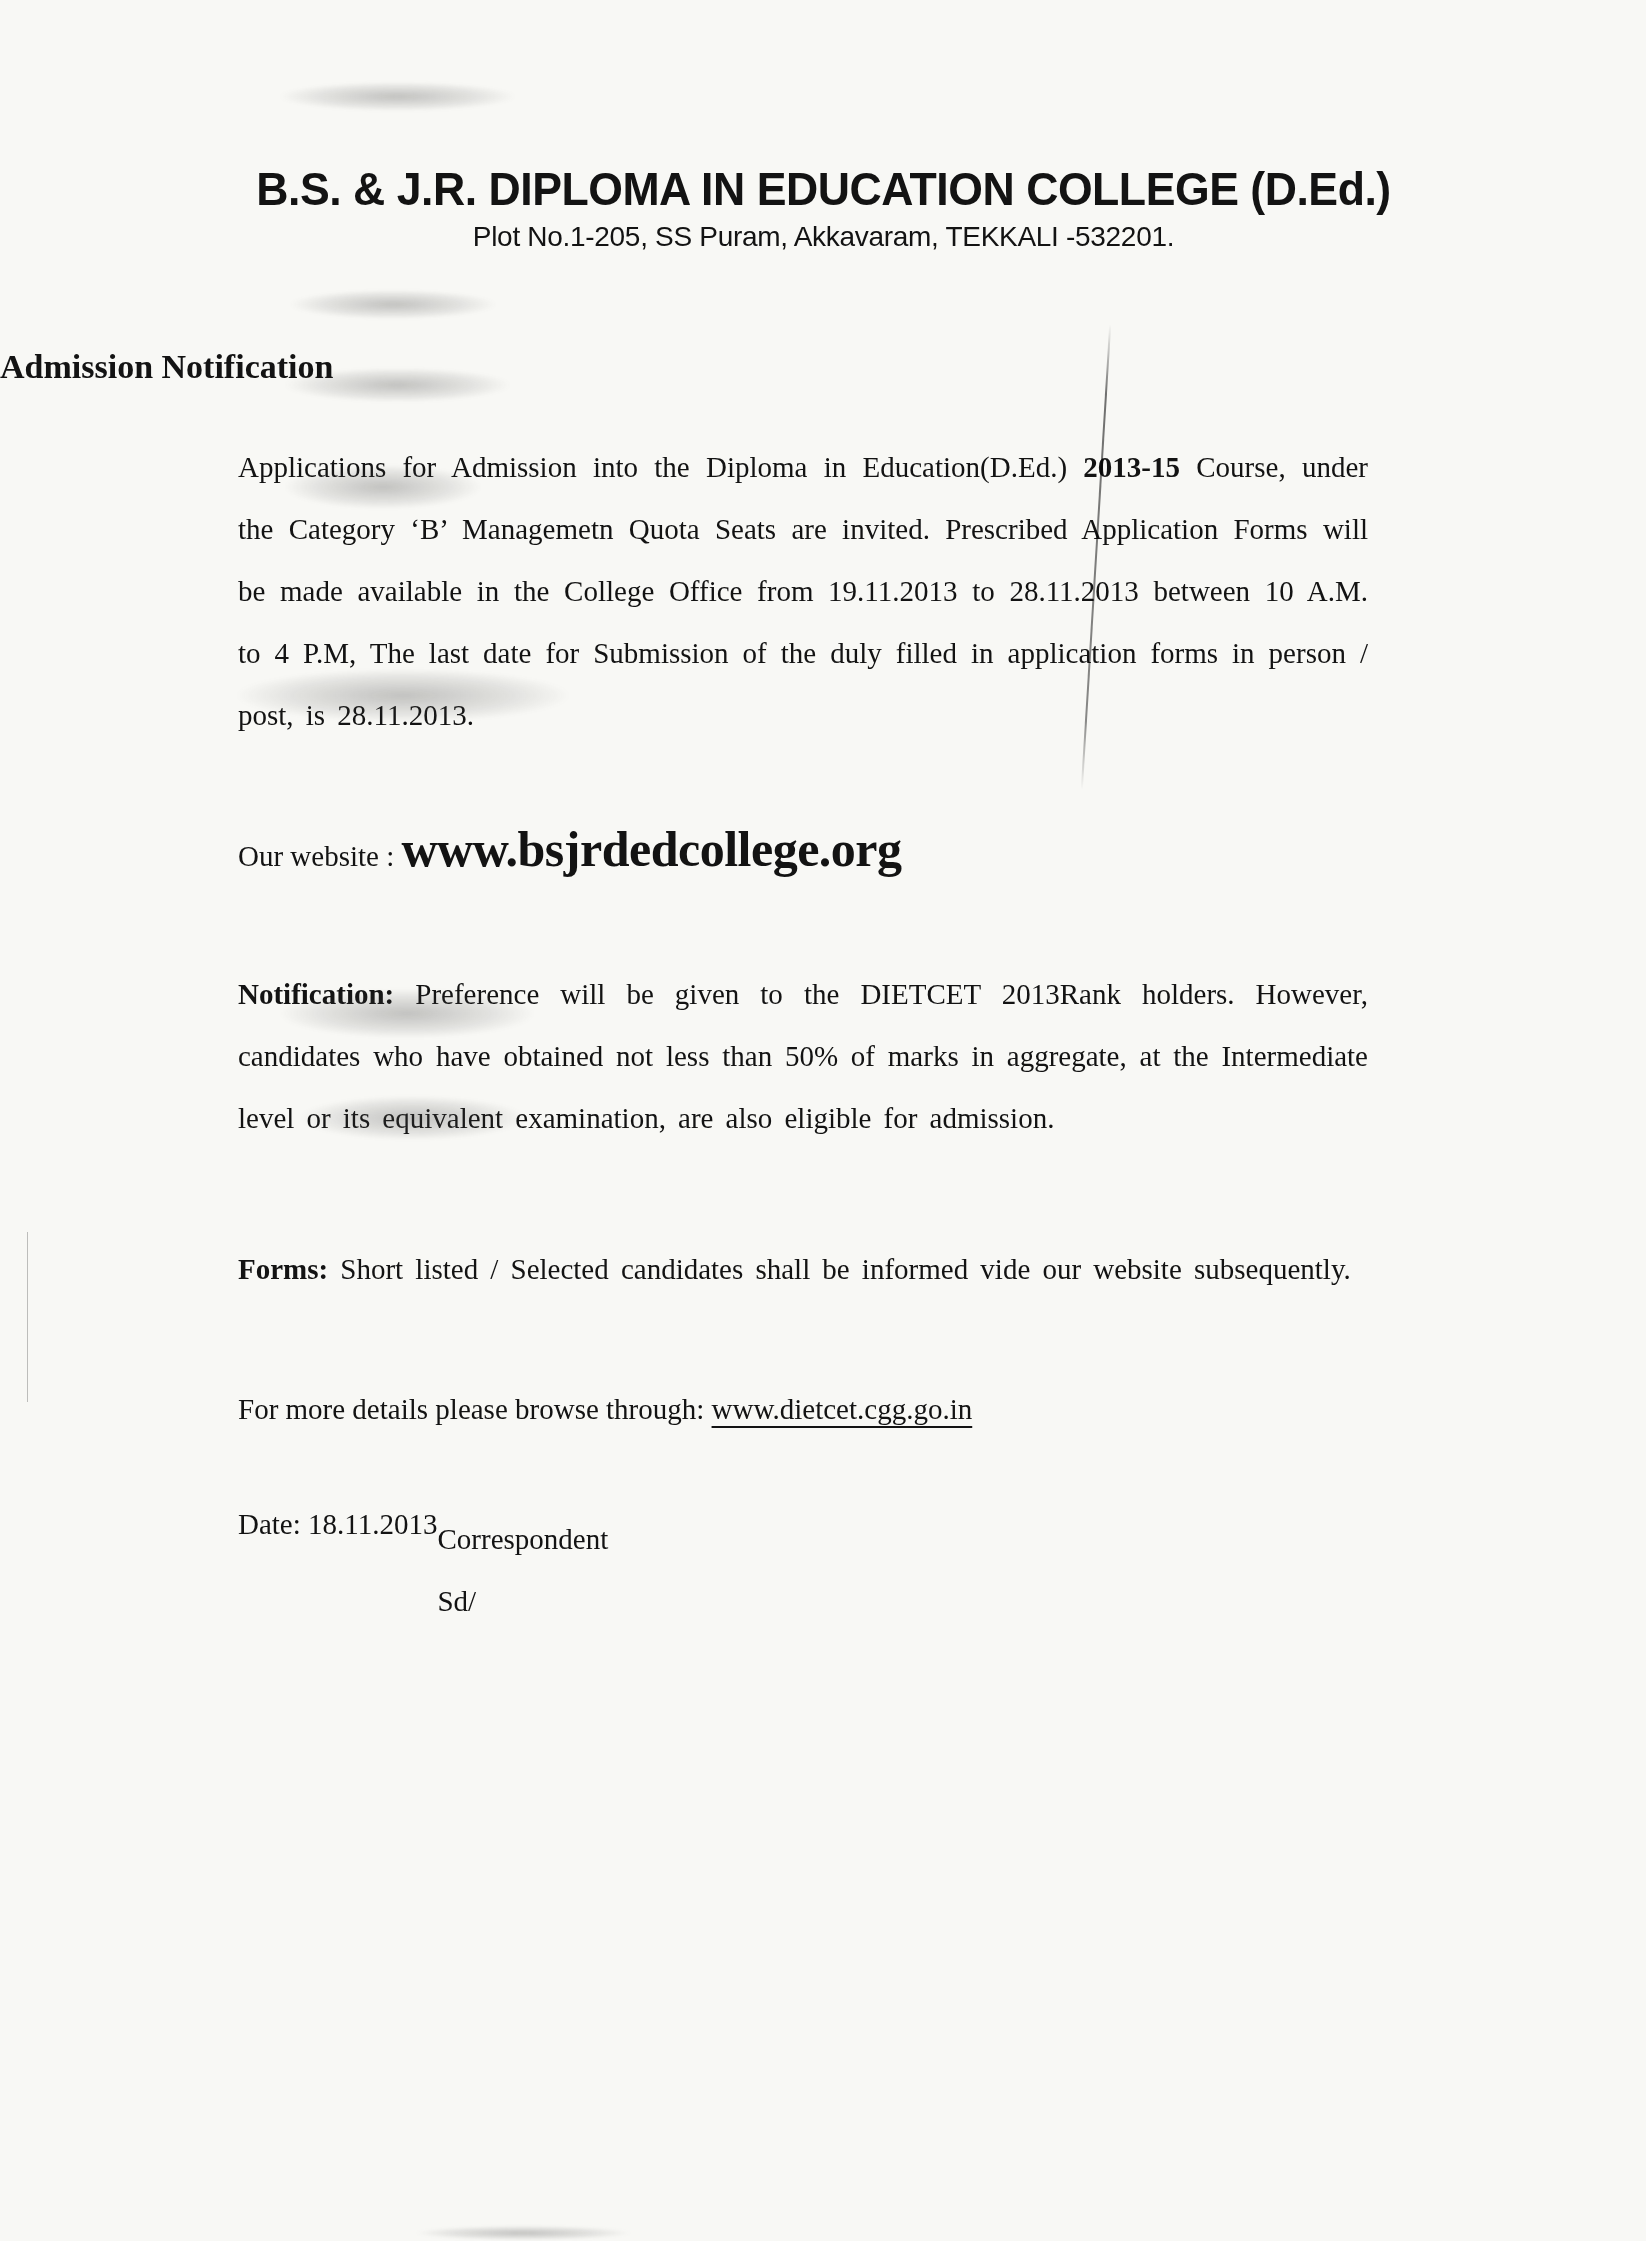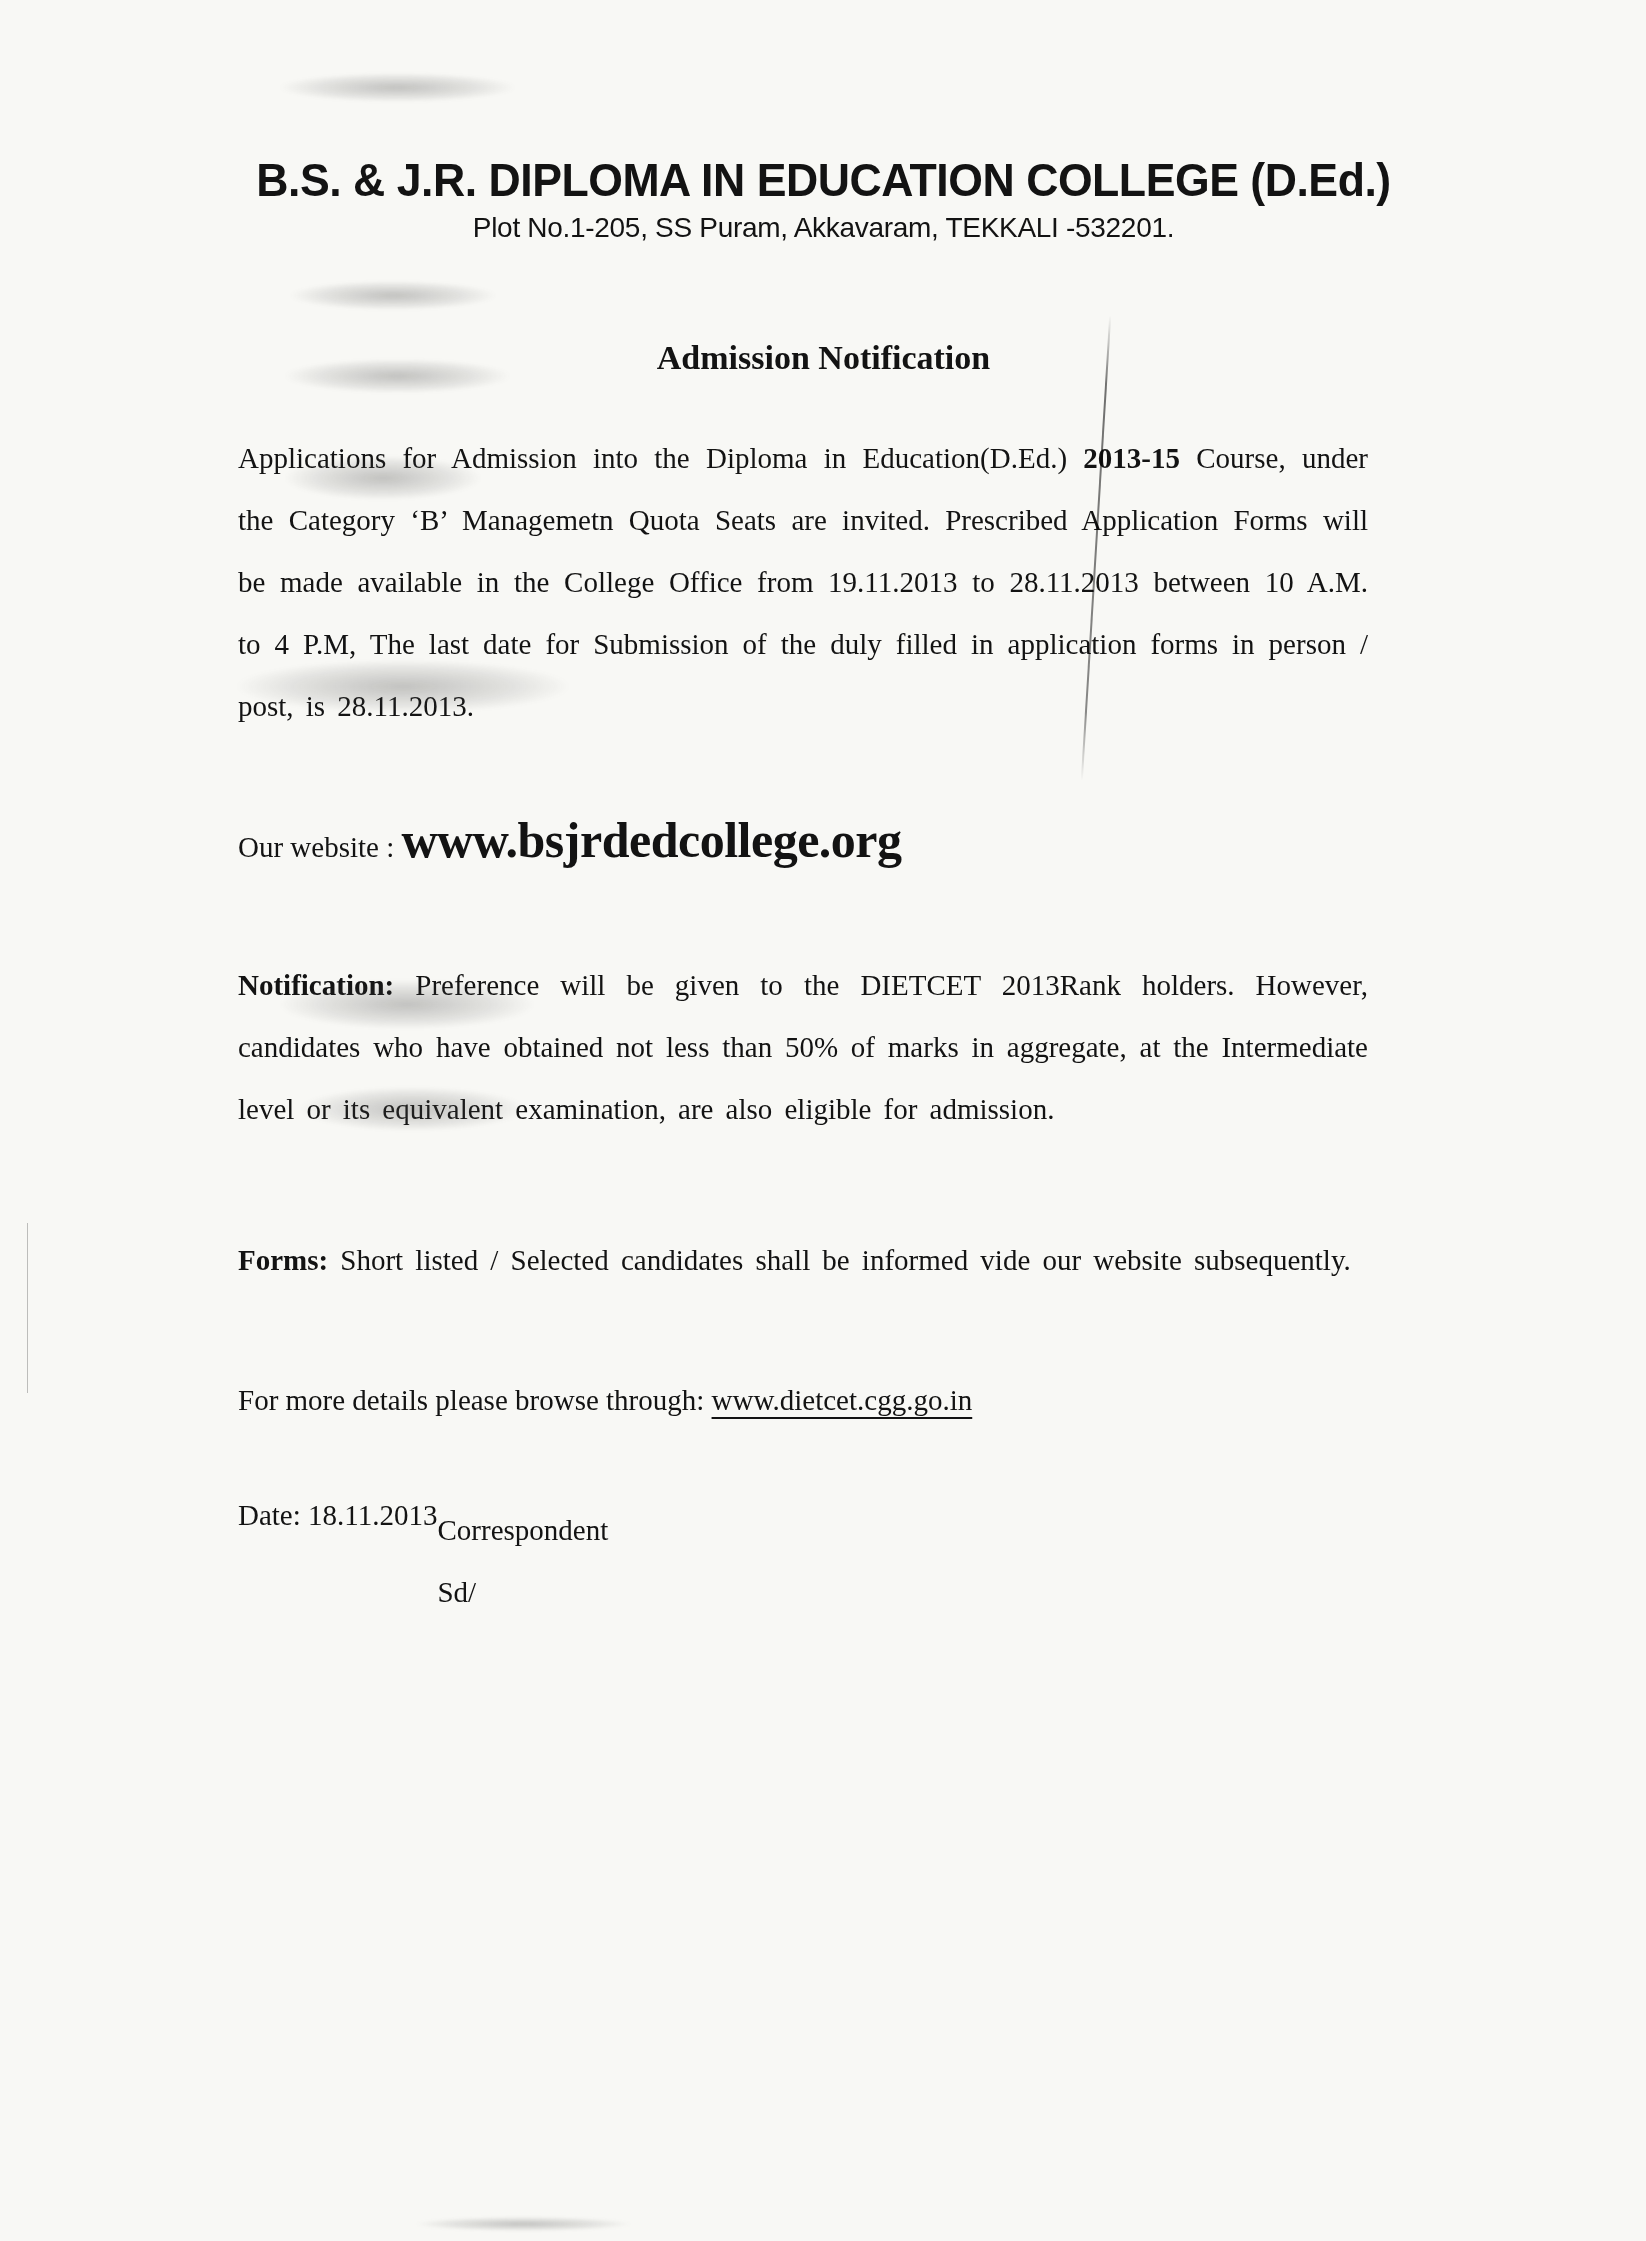--- a/index.html
+++ b/index.html
@@ -4,34 +4,34 @@
 <style>
   * { margin:0; padding:0; box-sizing:border-box; }
   html,body { width:1647px; height:2242px; }
   body {
     background:#f8f8f5;
     font-family:"Liberation Serif", serif;
     color:#131313;
     position:relative;
     overflow:hidden;
   }
-  .page { position:relative; width:1647px; height:1616px; }
+  .page { position:relative; width:1647px; height:1616px;margin-top:9px; }
 
   
   .doc-header { text-align:center; padding-top:153px; font-family:"Liberation Sans", sans-serif; }
   .college-name {
     font-size:46px; font-weight:bold; letter-spacing:-0.5px;
     transform:scaleX(0.97); transform-origin:center;
     white-space:nowrap;
   }
   .college-address { font-size:28px; font-weight:normal; margin-top:4.9px; letter-spacing:-0.3px; }
 
   
   .notice-heading {
-    text-align:center; font-size:34px; font-weight:bold;
+    font-size:34px; font-weight:bold;
     margin-top:95px; font-family:"Liberation Serif", serif;
   }
   .content { width:1130px; margin-left:238px; }
   .par {
     font-size:29px; line-height:62px;
     text-align:justify; text-align-last:left;
     word-spacing:4.9px;
   }
   .intro-par { margin-top:50px; }
   .par b, .par strong { font-weight:bold; }

